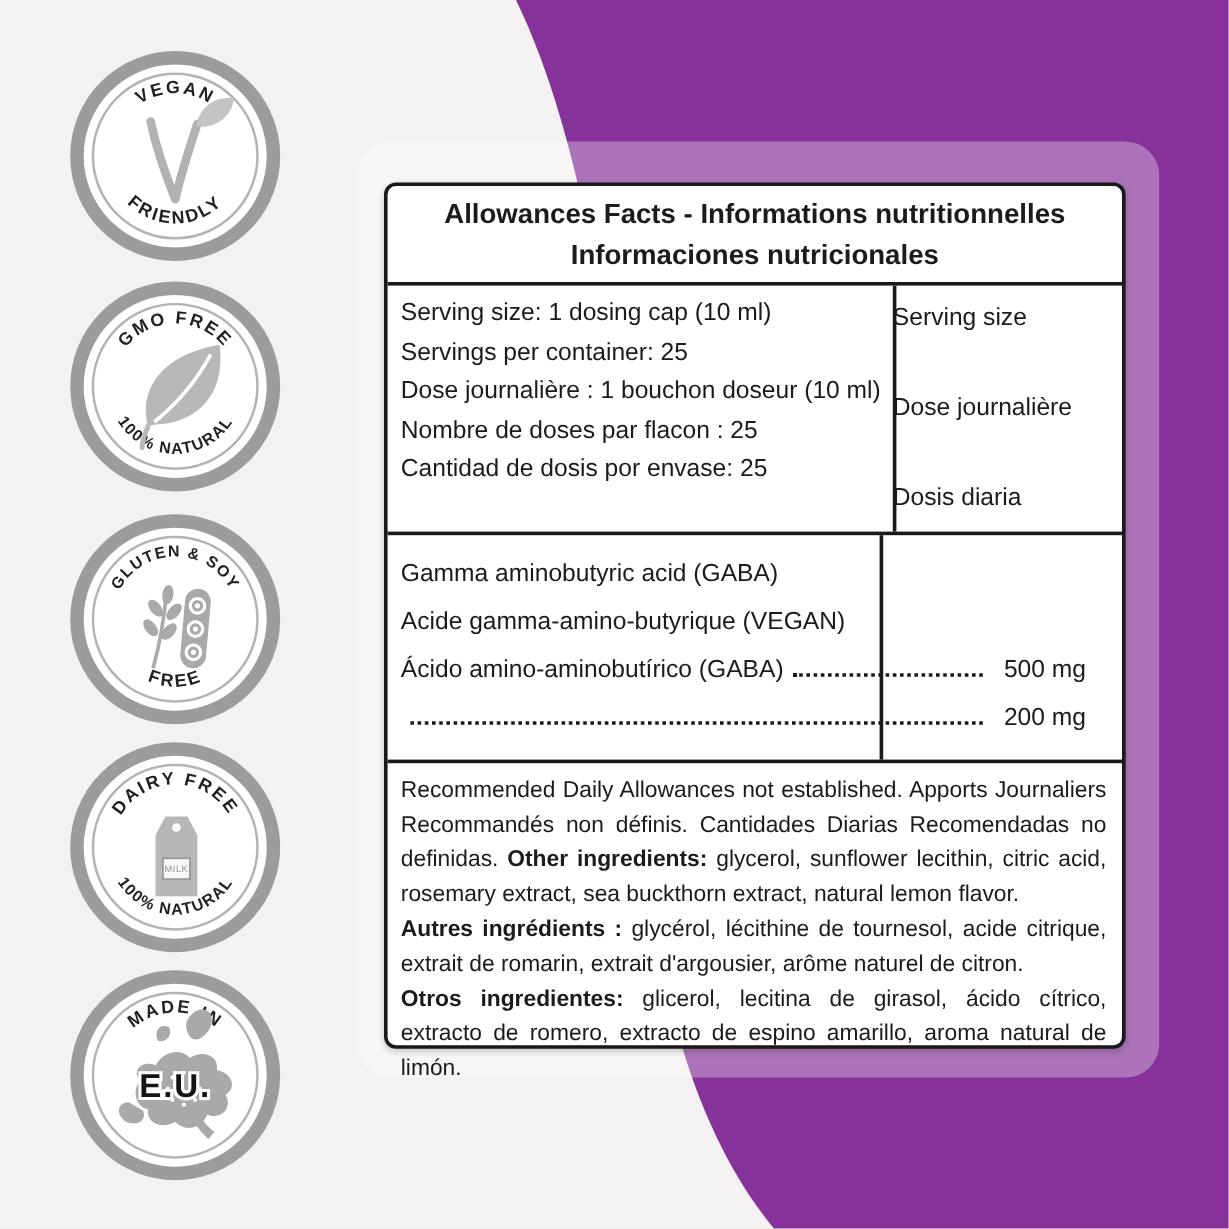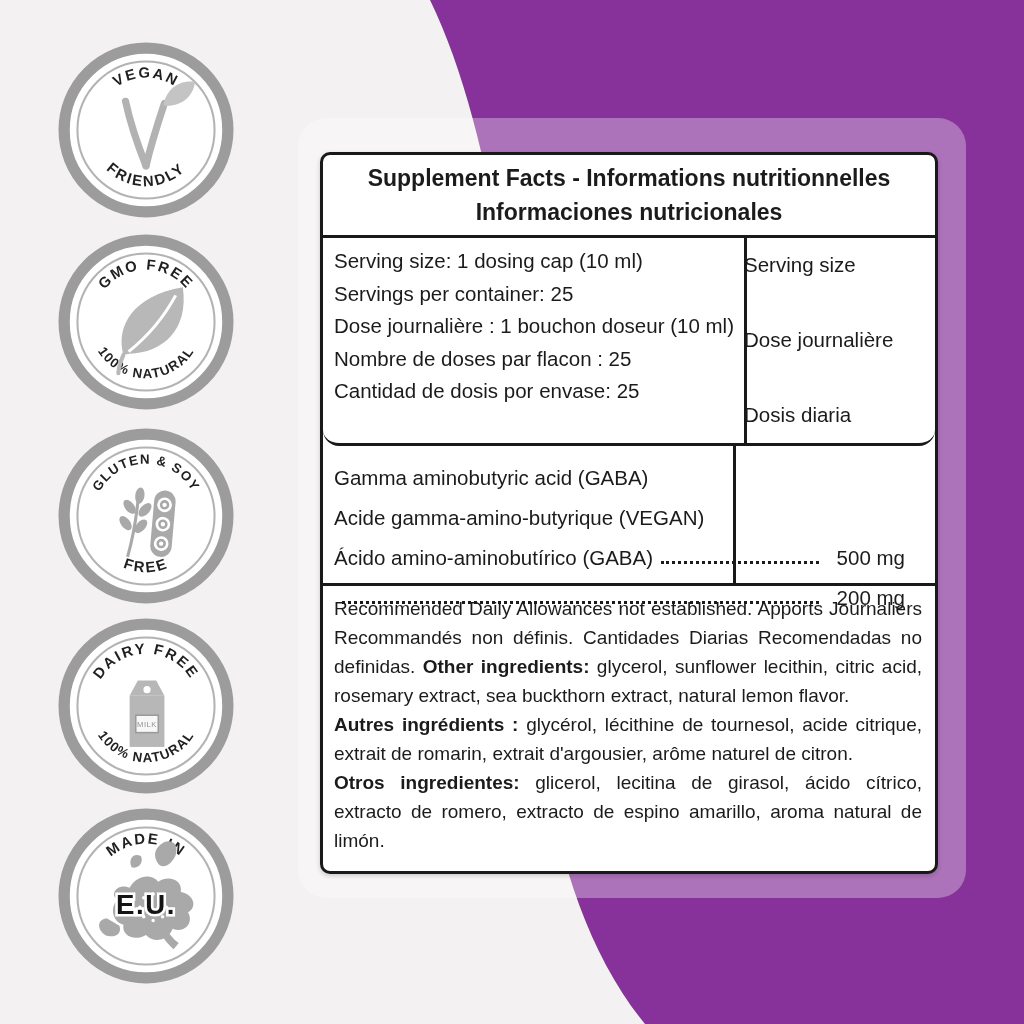--- a/index.html
+++ b/index.html
@@ -6,28 +6,28 @@
   .stage{position:relative;width:1024px;height:1024px;overflow:hidden;
          background:#f3f1f2;font-family:"Liberation Sans",sans-serif;color:#1b1b1b;}
   .bg-purple{position:absolute;left:0;top:0;width:1024px;height:1024px;z-index:0;}
   .halo{position:absolute;left:298px;top:118px;width:668px;height:780px;
         border-radius:28px;background:rgba(255,255,255,0.32);z-index:1;}
   .panel{position:absolute;left:320px;top:152px;width:618px;height:722px;
          background:#fff;border:3px solid #191919;border-radius:10px;z-index:2;
          box-sizing:border-box;box-shadow:0 2px 5px rgba(0,0,0,0.18);}
   .title{height:80px;border-bottom:3px solid #191919;display:flex;flex-direction:column;
          justify-content:center;text-align:center;font-weight:bold;font-size:23px;line-height:34px;}
-  .serving{position:relative;height:205px;border-bottom:3px solid #191919;display:flex;border-radius:16px;}
+  .serving{position:relative;height:205px;border-bottom:3px solid #191919;display:flex;}
   .serving-left{width:68.8%;padding:7px 0 0 11px;box-sizing:border-box;
                 font-size:20.5px;line-height:32.5px;white-space:nowrap;}
   .serving-right{width:31.2%;display:flex;flex-direction:column;justify-content:space-between;
                  align-items:flex-start;text-align:center;padding:11px 0 13px;box-sizing:border-box;
                  font-size:20.5px;line-height:31px;}
   .vline{position:absolute;left:68.8%;top:0;bottom:0;width:3px;background:#191919;}
-  .actives{position:relative;height:140px;border-bottom:3px solid #191919;
+  .actives{position:relative;height:190px;border-bottom:3px solid #191919;
            padding:4px 30px 0 11px;box-sizing:border-box;font-size:20.5px;}
   .arow{display:flex;align-items:flex-end;height:40px;position:relative;z-index:1;}
   .arow .lbl{white-space:nowrap;}
   .leader{flex:1;border-bottom:3.2px dotted #1b1b1b;margin:0 2px 6px 8px;}
   .amt{white-space:nowrap;margin-left:16px;}
   .footnote{padding:8px 13px 0 11px;font-size:19px;line-height:29px;text-align:justify;}
   .footnote p{margin:0;}
   .footnote b{font-weight:bold;}
   .badge{position:absolute;left:58px;width:176px;height:176px;z-index:1;}
   .ring-outer{fill:#ffffff;stroke:#9c9c9c;stroke-width:11;}
@@ -47,21 +47,21 @@
   <svg class="bg-purple" viewBox="0 0 1024 1024" preserveAspectRatio="none">
     <path d="M 430,0 L 1024,0 L 1024,1024 L 645,1024
              C 562,922 532,762 528,562
              C 524,400 502,148 430,0 Z" fill="#87319a"></path>
   </svg>
 
   <div class="halo"></div>
 
   <section class="panel">
     <header class="title">
-      <div>Supplement Facts - Informations nutritionnelles</div>
+      <div>Allowances Facts - Informations nutritionnelles</div>
       <div>Informaciones nutricionales</div>
     </header>
 
     <div class="serving">
       <div class="serving-left">
         <div>Serving size: 1 dosing cap (10 ml)</div>
         <div>Servings per container: 25</div>
         <div>Dose journalière : 1 bouchon doseur (10 ml)</div>
         <div>Nombre de doses par flacon : 25</div>
         <div>Cantidad de dosis por envase: 25</div>

